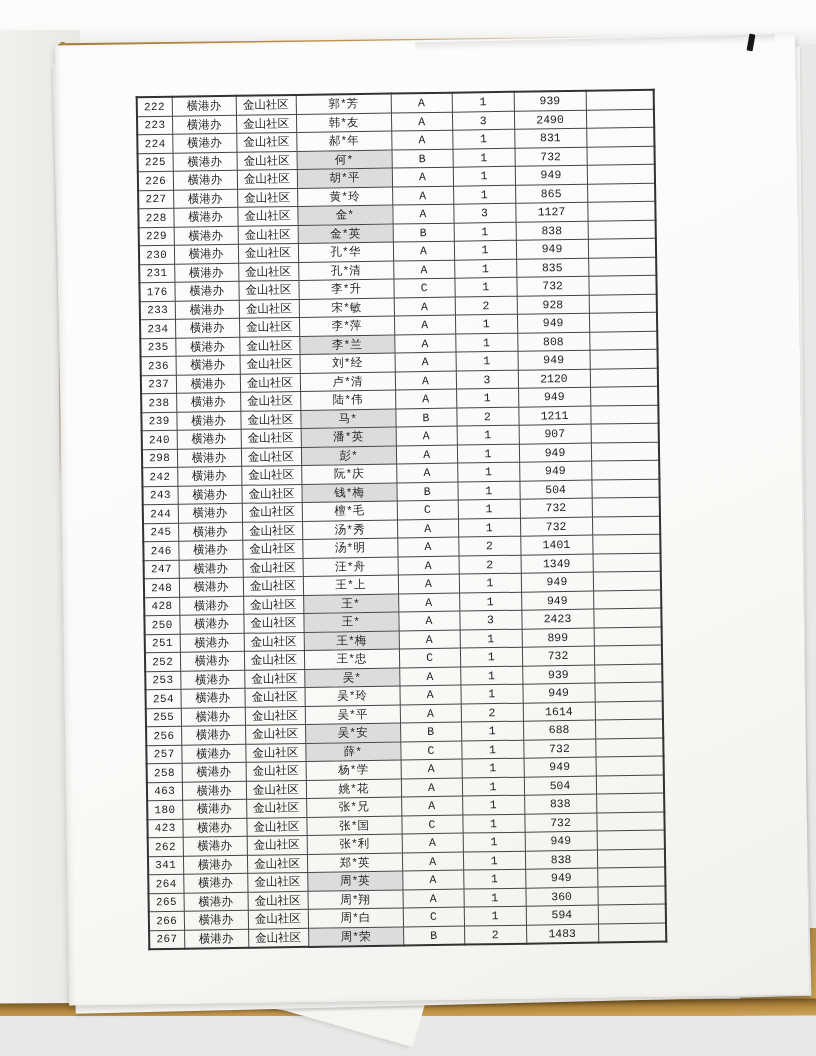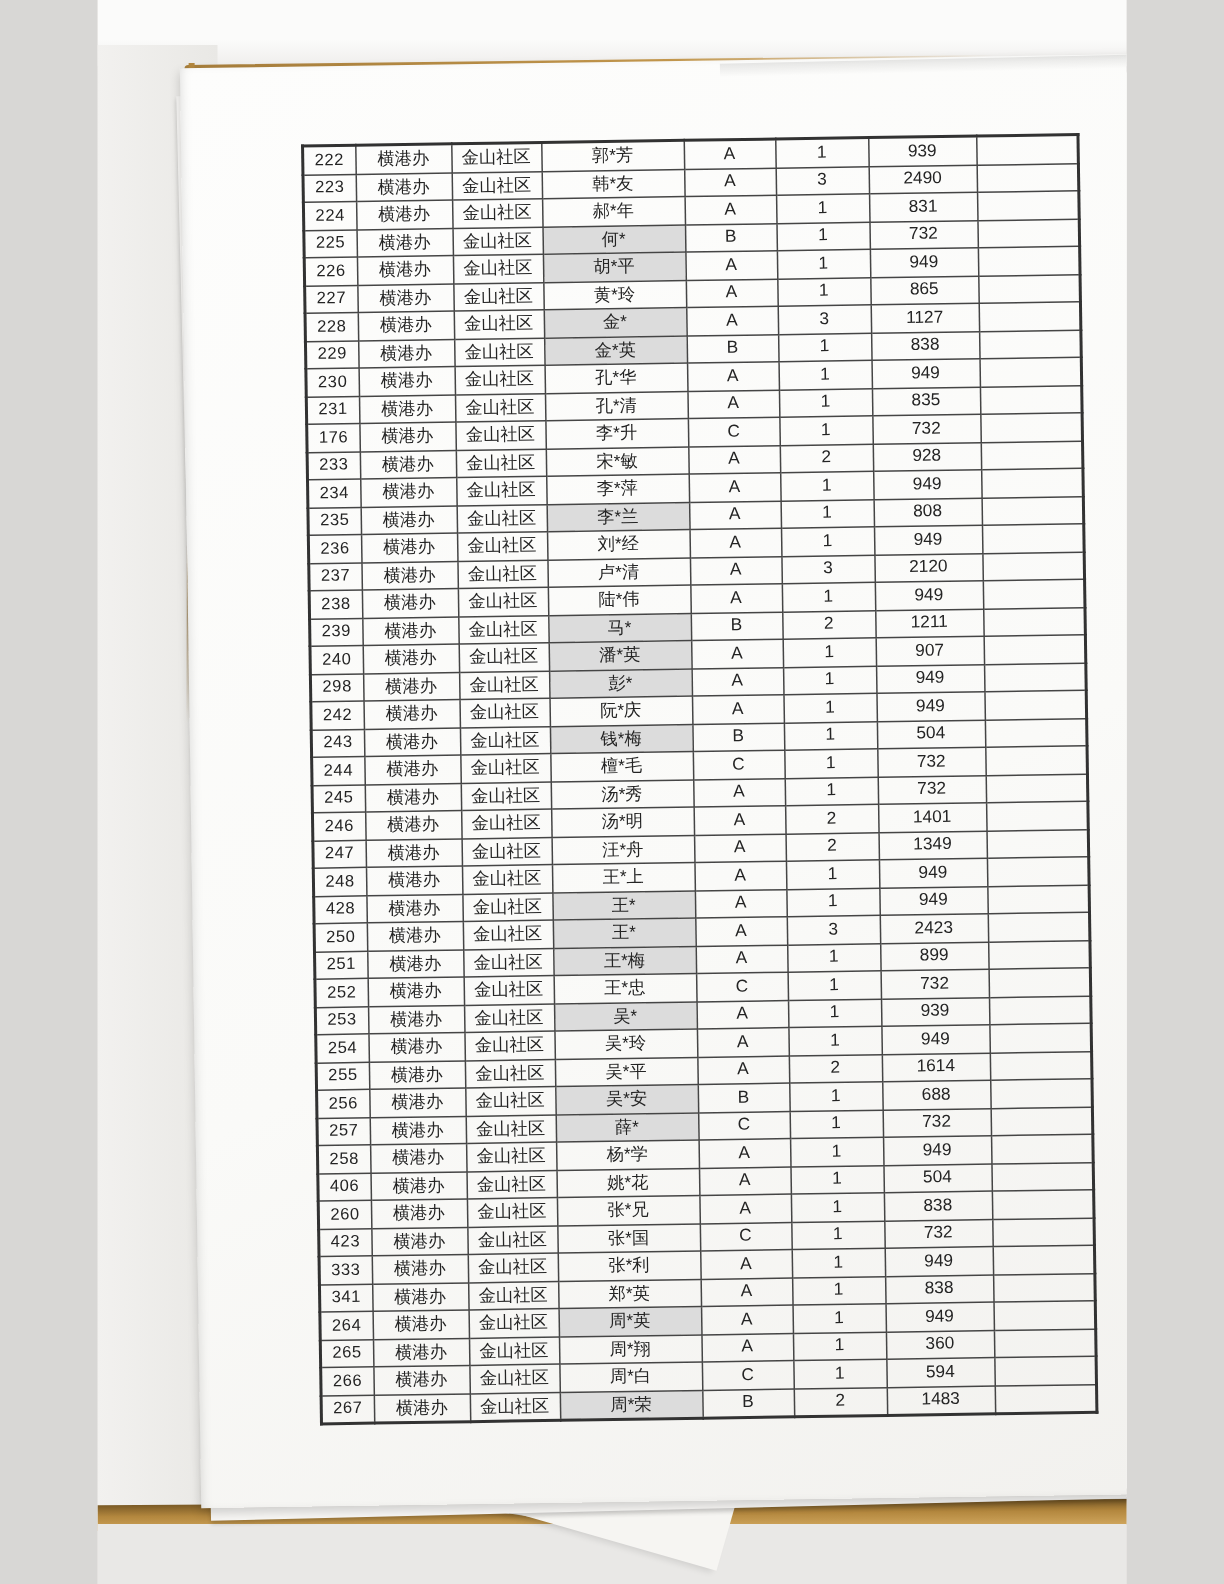--- a/index.html
+++ b/index.html
@@ -9,23 +9,23 @@
     --wood-dark:#7a5a26;
     --wood-light:#cfa55c;
     --highlight:#dcdcdc;
     --line:#454545;
     --line-strong:#323232;
     --text:#242424;
     --bg-gray:#e9e8e6;
   }
   html,body{margin:0;padding:0;background:#d8d7d5;}
   .scene{
-    position:relative;width:686px;height:1056px;margin:0 auto;
+    position:relative;width:816px;height:1056px;margin:0 auto;
     background:var(--bg-gray);overflow:hidden;
-    font-family:Liberation Sans, sans-serif;
+    font-family:Liberation Mono, monospace;
   }
   
   .top-band{position:absolute;left:0;top:0;width:816px;height:44px;
     background:linear-gradient(to bottom,#fbfbfa 60%,#efeeec 100%);z-index:1;}
   
   .left-band{position:absolute;left:0;top:30px;width:80px;height:990px;
     background:linear-gradient(to right,#f2f1ef,#e9e8e5);z-index:1;}
   
   .wood{position:absolute;z-index:2;}
   .wood-top{left:58px;top:40px;width:540px;height:5px;border-radius:3px;
@@ -473,51 +473,51 @@
             <td class="num">258</td>
             <td>横港办</td>
             <td>金山社区</td>
             <td>杨*学</td>
             <td>A</td>
             <td>1</td>
             <td>949</td>
             <td></td>
           </tr>
           <tr>
-            <td class="num">406</td>
+            <td class="num">463</td>
             <td>横港办</td>
             <td>金山社区</td>
             <td>姚*花</td>
             <td>A</td>
             <td>1</td>
             <td>504</td>
             <td></td>
           </tr>
           <tr>
-            <td class="num">260</td>
+            <td class="num">180</td>
             <td>横港办</td>
             <td>金山社区</td>
             <td>张*兄</td>
             <td>A</td>
             <td>1</td>
             <td>838</td>
             <td></td>
           </tr>
           <tr>
             <td class="num">423</td>
             <td>横港办</td>
             <td>金山社区</td>
             <td>张*国</td>
             <td>C</td>
             <td>1</td>
             <td>732</td>
             <td></td>
           </tr>
           <tr>
-            <td class="num">333</td>
+            <td class="num">262</td>
             <td>横港办</td>
             <td>金山社区</td>
             <td>张*利</td>
             <td>A</td>
             <td>1</td>
             <td>949</td>
             <td></td>
           </tr>
           <tr>
             <td class="num">341</td>

